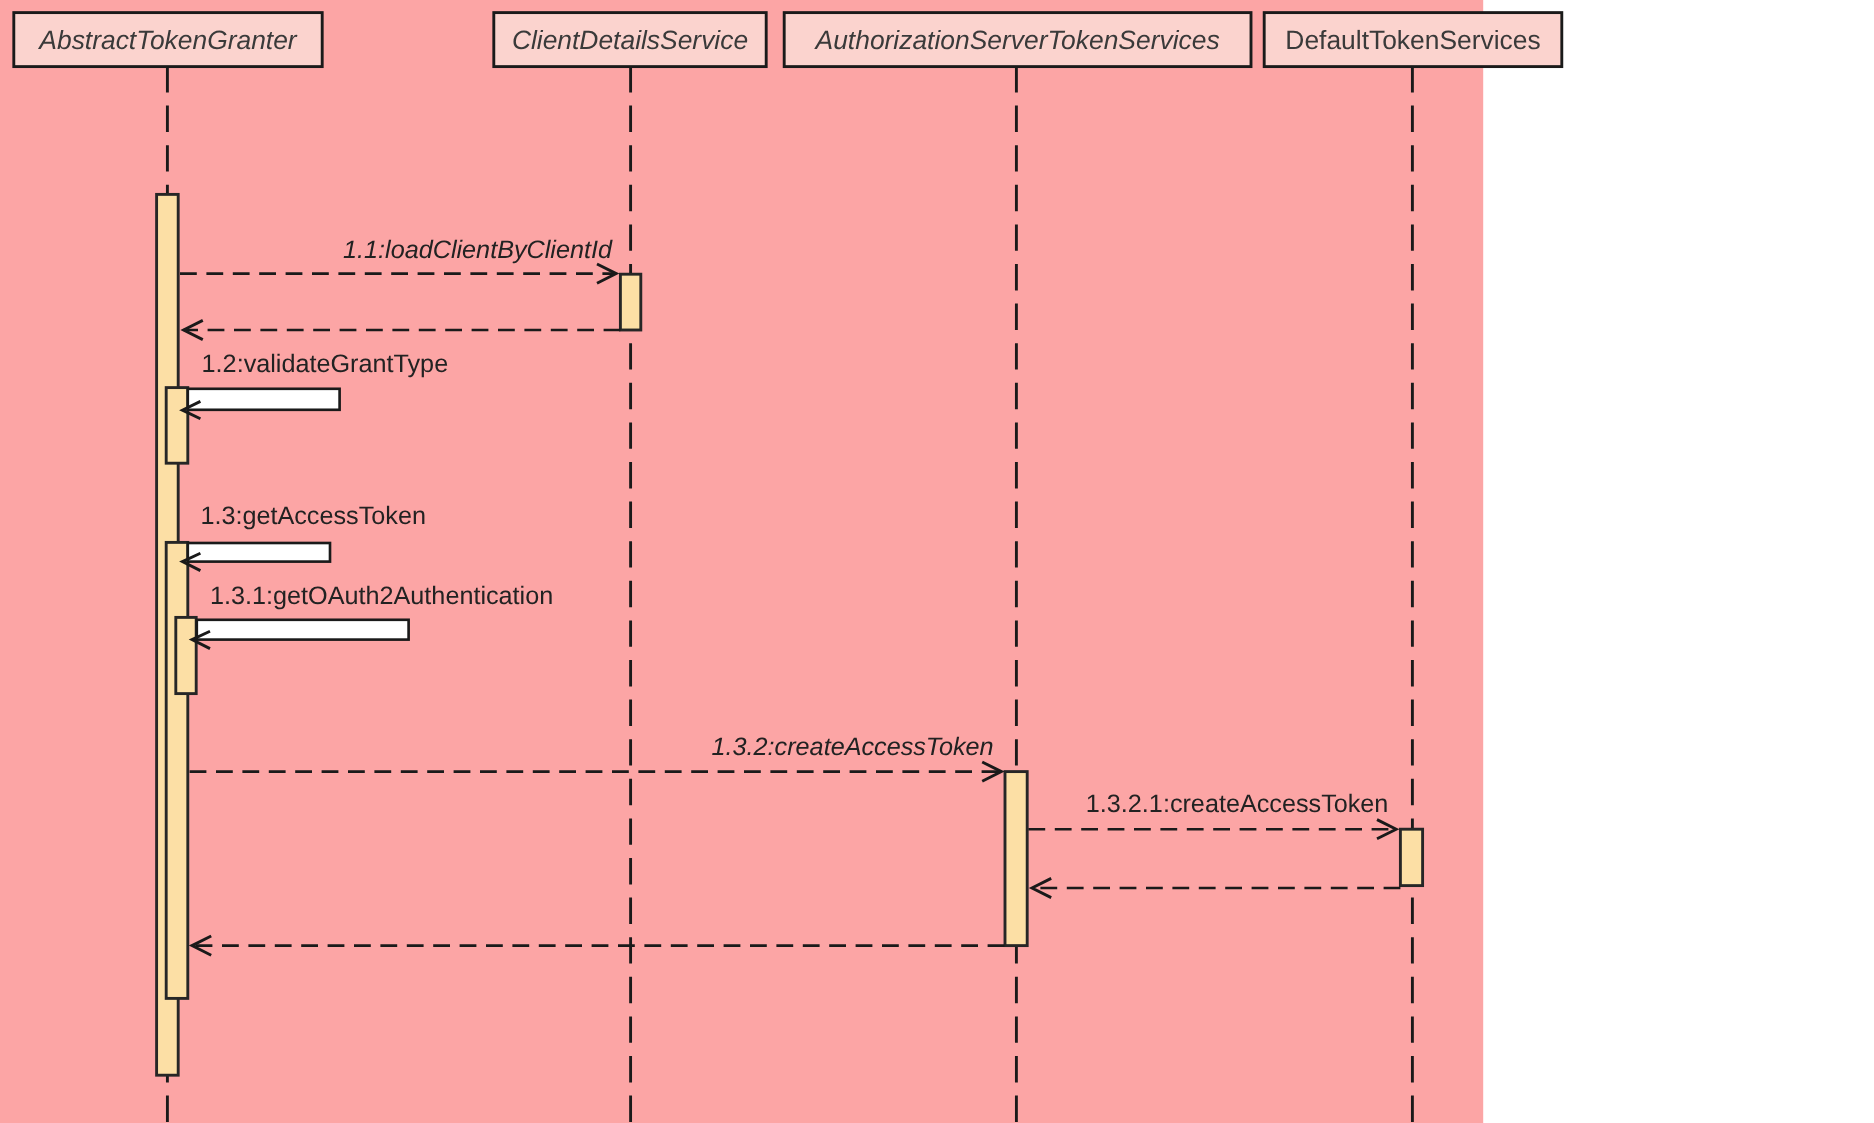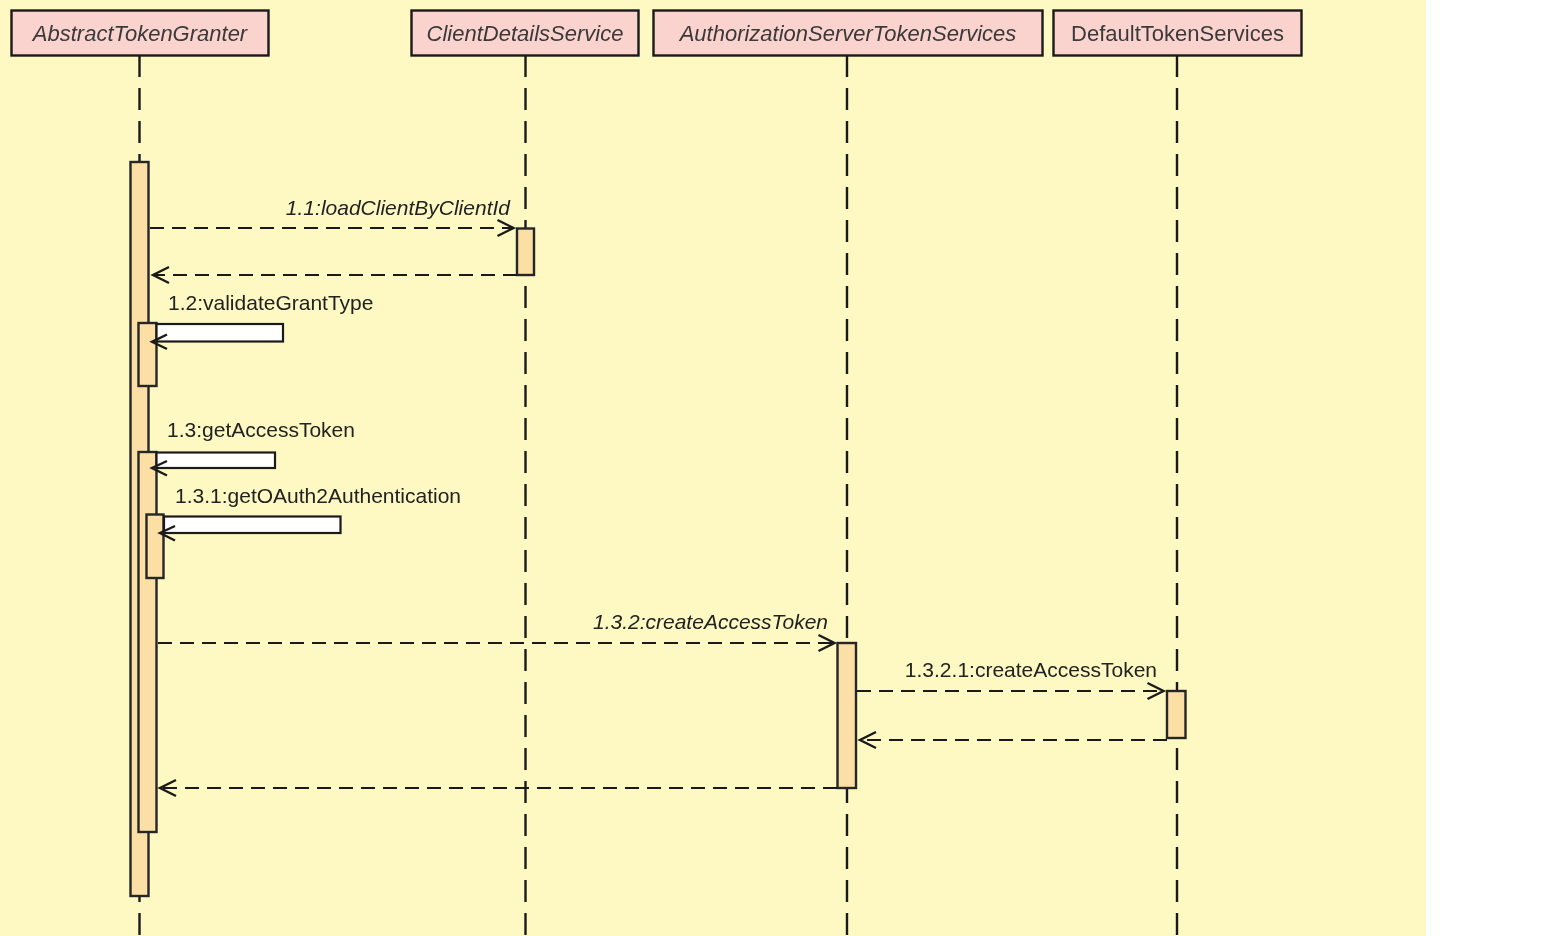--- a/index.html
+++ b/index.html
@@ -6,23 +6,23 @@
     margin: 0;
     padding: 0;
     background: #ffffff;
     width: 1562px;
     height: 936px;
     overflow: hidden;
     font-family: "Liberation Sans", sans-serif;
   }
   .diagram-wrap {
     position: relative;
-    width: 1426px;
+    width: 1236px;
     height: 936px;
-    background: #fef9c3;
+    background: #fca5a5;
   }
   svg { display: block; }
 
   .lifeline {
     stroke: #1a1a1a;
     stroke-width: 2.4;
     stroke-dasharray: 22 11;
     fill: none;
   }
   .head-box {

